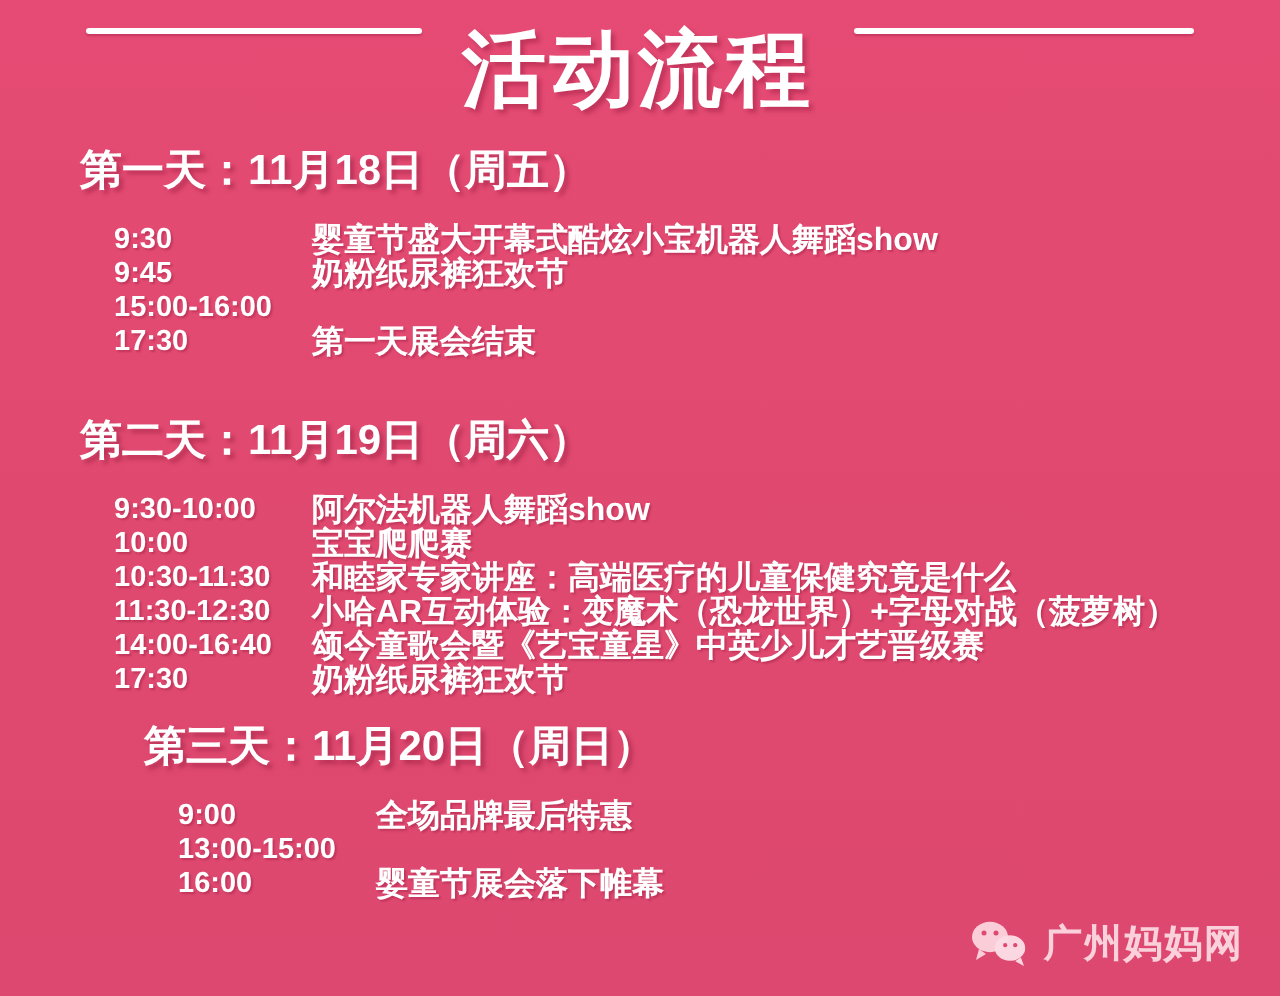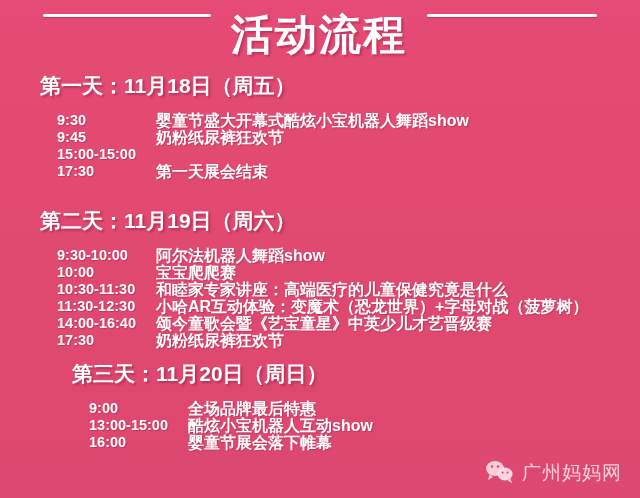--- a/index.html
+++ b/index.html
@@ -110,21 +110,21 @@
   .wechat-icon {
     width: 30px;
     height: 26px;
     position: relative;
     flex: 0 0 30px;
   }
   .wechat-icon svg { display: block; }
   .wm-text {
     color: #ffe9ef;
     font-size: 19px;
-    font-weight: normal;
+    font-weight: bold;
     letter-spacing: 1px;
     line-height: 1;
     white-space: nowrap;
     opacity: 0.92;
   }
 </style>
 </head>
 <body>
 
 <div id="poster">
@@ -140,21 +140,21 @@
     <div class="rows">
       <div class="sched-row">
         <span class="sched-time">9:30</span>
         <span class="sched-desc">婴童节盛大开幕式酷炫小宝机器人舞蹈show</span>
       </div>
       <div class="sched-row">
         <span class="sched-time">9:45</span>
         <span class="sched-desc">奶粉纸尿裤狂欢节</span>
       </div>
       <div class="sched-row">
-        <span class="sched-time">15:00-15:00</span>
+        <span class="sched-time">15:00-16:00</span>
       </div>
       <div class="sched-row">
         <span class="sched-time">17:30</span>
         <span class="sched-desc">第一天展会结束</span>
       </div>
     </div>
   </div>
 
   <div class="day-block" id="day-1">
     <div class="day-header">第二天：11月19日（周六）</div>
@@ -188,21 +188,20 @@
 
   <div class="day-block" id="day-2">
     <div class="day-header">第三天：11月20日（周日）</div>
     <div class="rows">
       <div class="sched-row">
         <span class="sched-time">9:00</span>
         <span class="sched-desc">全场品牌最后特惠</span>
       </div>
       <div class="sched-row">
         <span class="sched-time">13:00-15:00</span>
-        <span class="sched-desc">酷炫小宝机器人互动show</span>
       </div>
       <div class="sched-row">
         <span class="sched-time">16:00</span>
         <span class="sched-desc">婴童节展会落下帷幕</span>
       </div>
     </div>
   </div>
 
   <div id="watermark">
     <span class="wechat-icon">

